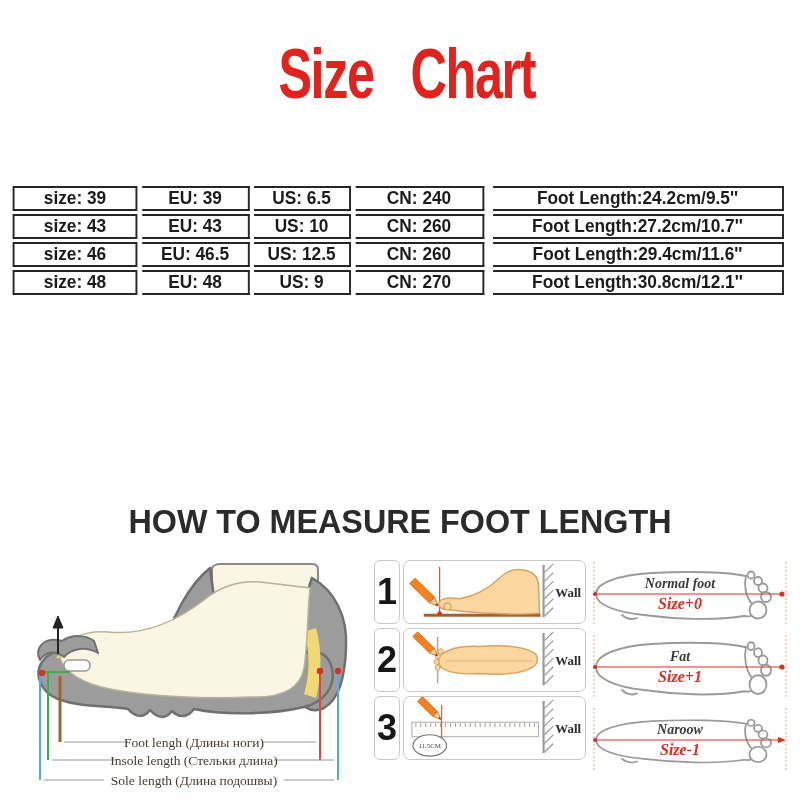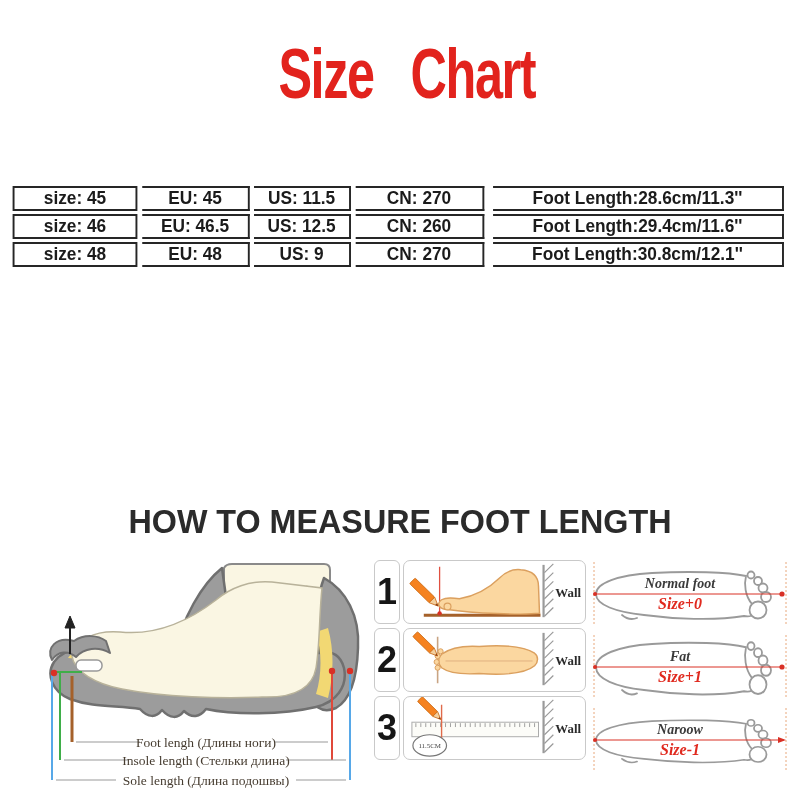--- a/index.html
+++ b/index.html
@@ -22,21 +22,21 @@
   table.size-table td:first-child { border-left:2px solid #262626; }
   td.c-size { width:130px; } td.c-eu { width:112px; } td.c-us { width:101px; }
   td.c-cn { width:134px; } td.c-foot { width:303px; }
 
   
   .measure-heading { position:absolute; top:502px; left:0; width:800px; text-align:center;
                      font-size:34px; font-weight:bold; color:#2b2b2b;
                      transform:scaleX(0.95); white-space:nowrap; }
 
   
-  .diagram-left { position:absolute; left:24px; top:556px; width:362px; height:243px; }
+  .diagram-left { position:absolute; left:12px; top:556px; width:362px; height:243px; }
   .steps-col { position:absolute; left:374px; top:560px; width:212px; }
   .step { display:flex; gap:3px; height:64px; margin-bottom:4px; }
   .step-num { width:26px; border:1px solid #c9c9c9; border-radius:6px;
               display:flex; align-items:center; justify-content:center;
               font-size:36px; font-weight:bold; color:#161616; background:#fff; }
   .step-pic { flex:1; border:1px solid #c9c9c9; border-radius:7px; background:#fff;
               position:relative; overflow:hidden; }
   .step-pic svg { position:absolute; inset:0; width:100%; height:100%; }
 
   .feet-col { position:absolute; left:586px; top:558px; width:212px; }
@@ -44,33 +44,40 @@
   .foot-type svg { position:absolute; inset:0; }
   svg text { user-select:none; }
 </style>
 </head>
 <body>
 
 <div class="title">Size Chart</div>
 
 <table class="size-table">
   <tbody>
-
-
-
-
-
-
-  <tr>
-    <td class="c-size">size: 45</td>
-    <td class="c-eu">EU: 45</td>
-    <td class="c-us">US: 11.5</td>
-    <td class="c-cn">CN: 270</td>
-    <td class="c-foot">Foot Length:28.6cm/11.3''</td>
-  </tr>
+  <tr>
+    <td class="c-size">size: 39</td>
+    <td class="c-eu">EU: 39</td>
+    <td class="c-us">US: 6.5</td>
+    <td class="c-cn">CN: 240</td>
+    <td class="c-foot">Foot Length:24.2cm/9.5''</td>
+  </tr>
+
+
+
+
+  <tr>
+    <td class="c-size">size: 43</td>
+    <td class="c-eu">EU: 43</td>
+    <td class="c-us">US: 10</td>
+    <td class="c-cn">CN: 260</td>
+    <td class="c-foot">Foot Length:27.2cm/10.7''</td>
+  </tr>
+
+
 
   <tr>
     <td class="c-size">size: 46</td>
     <td class="c-eu">EU: 46.5</td>
     <td class="c-us">US: 12.5</td>
     <td class="c-cn">CN: 260</td>
     <td class="c-foot">Foot Length:29.4cm/11.6''</td>
   </tr>
 
 

